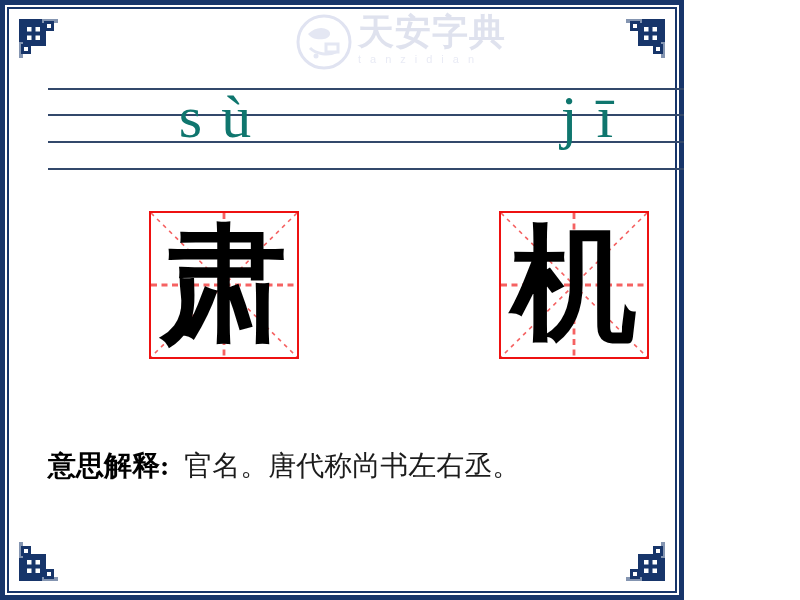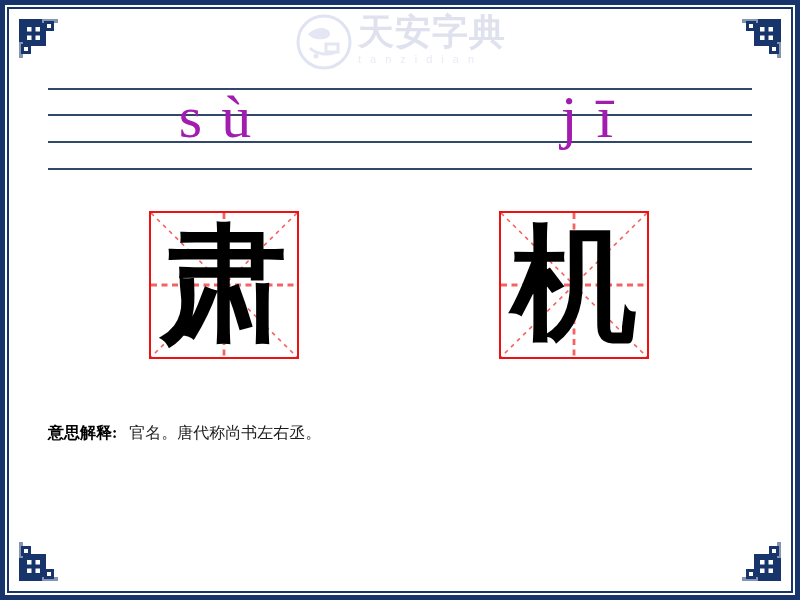--- a/index.html
+++ b/index.html
@@ -1,16 +1,16 @@
 <!DOCTYPE html>
 <html><head>
 <meta charset="utf-8">
 <style>
   html,body{margin:0;padding:0;background:#fff;}
-  .page{position:relative;width:800px;height:600px;background:#ffffff;overflow:hidden;
+  .page{position:relative;width:684px;height:600px;background:#ffffff;overflow:hidden;
         font-family:"Liberation Serif","DejaVu Serif",serif;}
 
   
   .frame-outer{position:absolute;inset:0;border:5px solid #17356a;box-sizing:border-box;}
   .frame-inner{position:absolute;inset:7px;border:2px solid #17356a;box-sizing:border-box;}
 
   
   .corner{position:absolute;width:50px;height:50px;}
   .corner svg{display:block;width:50px;height:50px;}
   .corner.tl{left:8px;top:8px;}
@@ -28,36 +28,36 @@
              font-family:"Liberation Sans","DejaVu Sans",sans-serif;white-space:nowrap;}
 
   
   .staff{position:absolute;left:48px;top:88px;width:704px;height:82px;}
   .staff-line{position:absolute;left:0;width:704px;height:2px;background:#32486b;}
   .staff-line.l1{top:0;}
   .staff-line.l2{top:26px;}
   .staff-line.l3{top:53px;}
   .staff-line.l4{top:80px;}
 
-  .pinyin{position:absolute;top:87px;font-size:60px;line-height:60px;color:#a21caf;
+  .pinyin{position:absolute;top:87px;font-size:60px;line-height:60px;color:#0f766e;
           transform:translateX(-50%);letter-spacing:2px;white-space:pre;}
   .pinyin.p1{left:216px;}
   .pinyin.p2{left:588px;}
 
   
   .char-box{position:absolute;top:211px;width:146px;height:144px;border:2px solid #ee1111;
             background:#fff;}
   .char-box.b1{left:149px;}
   .char-box.b2{left:499px;}
   .char-box svg.grid{position:absolute;left:0;top:0;width:146px;height:144px;}
   .char-glyph{position:absolute;inset:0;display:flex;align-items:center;justify-content:center;
               font-size:126px;line-height:126px;color:#000;font-weight:700;}
 
   
-  .definition{position:absolute;left:48px;top:401px;font-size:16px;line-height:32px;color:#111;
+  .definition{position:absolute;left:48px;top:422px;font-size:28px;line-height:32px;color:#111;
               white-space:nowrap;}
   .definition .def-label{font-weight:700;color:#000;}
   .definition .def-text{font-weight:400;color:#1c1c1c;margin-left:8px;}
 </style>
 </head>
 <body>
 
 <div class="page">
 
   <div class="frame-outer"></div>

